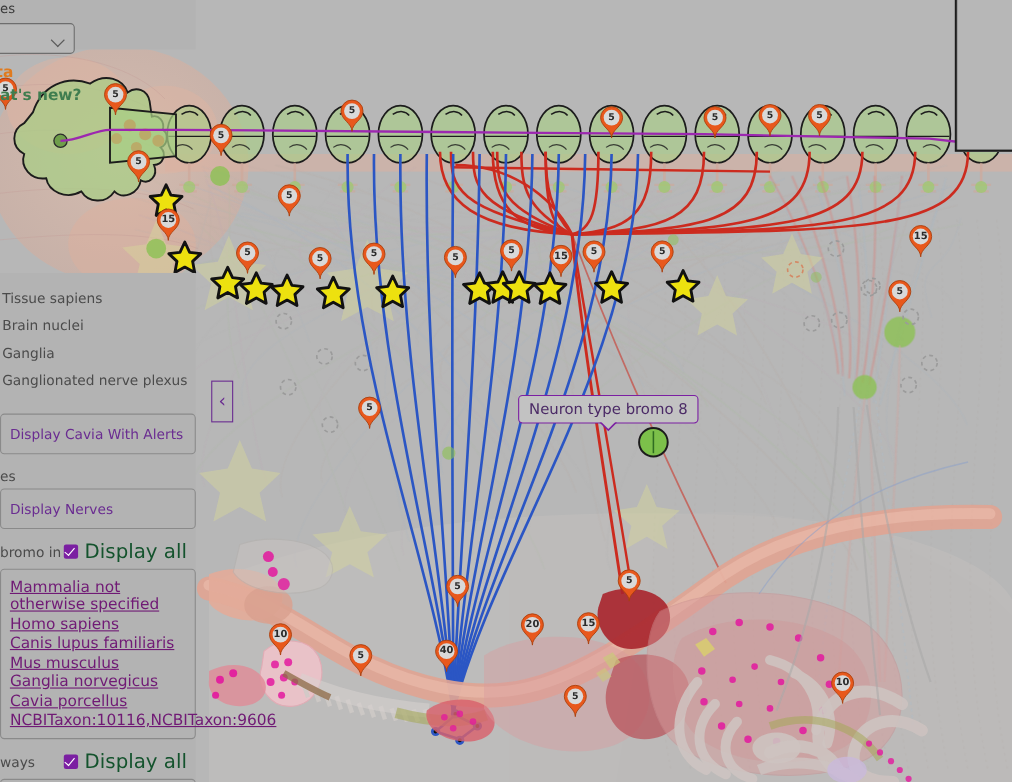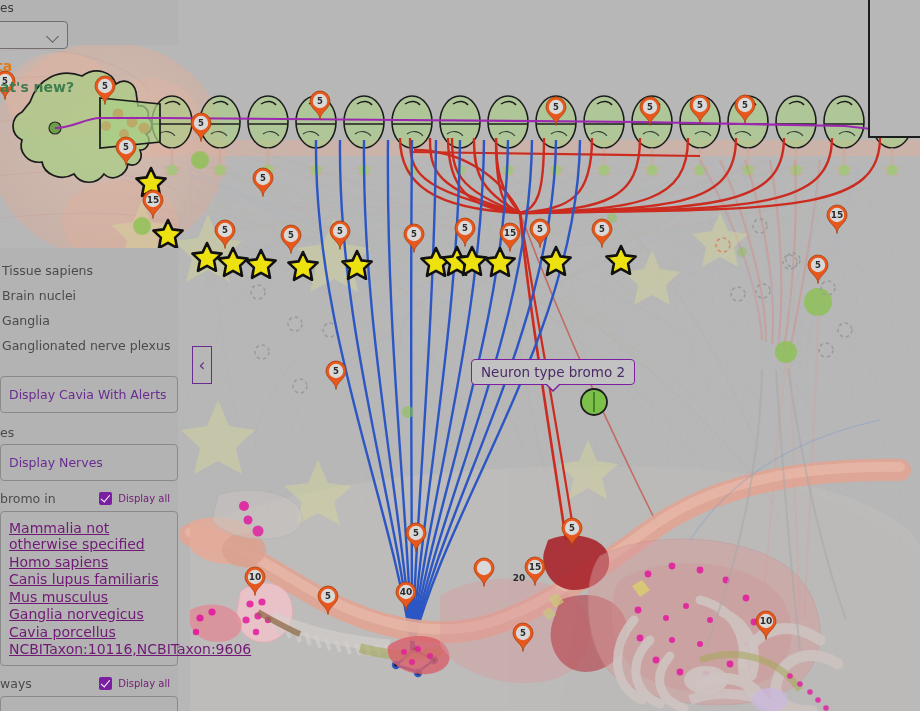--- a/index.html
+++ b/index.html
@@ -108,21 +108,21 @@
   }
   .chk::after {
     content: "";
     position: absolute;
     left: 3.6px; top: 1.4px;
     width: 4px; height: 7.5px;
     border-right: 1.8px solid #fff;
     border-bottom: 1.8px solid #fff;
     transform: rotate(40deg);
   }
-  .chk-label { font-size: 10px; color: #701a75; }
+  .chk-label { font-size: 18px; color: #14532d; }
   .sp-item {
     font-size: 14px;
     color: #701a75;
     line-height: 16.5px;
     padding: 0.5px 0;
     cursor: pointer;
     text-decoration: underline;
   }
   .legend-row { display: flex; align-items: center; gap: 10px; padding-top: 6px; }
 
@@ -1058,21 +1058,21 @@
          <path d="M11 29.5 C 11 22 21 19 21 11 A 10 10 0 1 0 1 11 C 1 19 11 22 11 29.5 Z" fill="#e8581c" stroke="#a8400f" stroke-width="0.8"></path>
          <circle cx="11" cy="11" r="7.2" fill="#d9d9d9"></circle>
        </svg>
        <span class="num" style="top: 5px; line-height: 12px;">40</span>
         </div>
         <div class="pin" style="position: absolute; left: 473px; top: 557px; width: 22px; height: 30px; z-index: 27;">
           <svg width="22" height="30" viewBox="0 0 22 30">
          <path d="M11 29.5 C 11 22 21 19 21 11 A 10 10 0 1 0 1 11 C 1 19 11 22 11 29.5 Z" fill="#e8581c" stroke="#a8400f" stroke-width="0.8"></path>
          <circle cx="11" cy="11" r="7.2" fill="#d9d9d9"></circle>
        </svg>
-       <span class="num" style="top: 15px; line-height: 12px; margin-left: 35px;">20</span>
+       <span class="num" style="top: 5px; line-height: 12px;">20</span>
         </div>
         <div class="pin" style="position: absolute; left: 524px; top: 556px; width: 22px; height: 30px; z-index: 27;">
           <svg width="22" height="30" viewBox="0 0 22 30">
          <path d="M11 29.5 C 11 22 21 19 21 11 A 10 10 0 1 0 1 11 C 1 19 11 22 11 29.5 Z" fill="#e8581c" stroke="#a8400f" stroke-width="0.8"></path>
          <circle cx="11" cy="11" r="7.2" fill="#d9d9d9"></circle>
        </svg>
        <span class="num" style="top: 5px; line-height: 12px;">15</span>
         </div>
         <div class="pin sm" style="position: absolute; left: 512px; top: 622px; width: 22px; height: 30px; z-index: 27;">
           <svg width="22" height="30" viewBox="0 0 22 30">
@@ -1153,15 +1153,15 @@
         
         
       </div>
     </div>
   </div>
 
   <div class="collapse-btn">
     <span class="gl">‹</span>
   </div>
 
-  <div class="tooltip">Neuron type bromo 2</div>
+  <div class="tooltip">Neuron type bromo 8</div>
 
 </div>
 
 </body></html>

